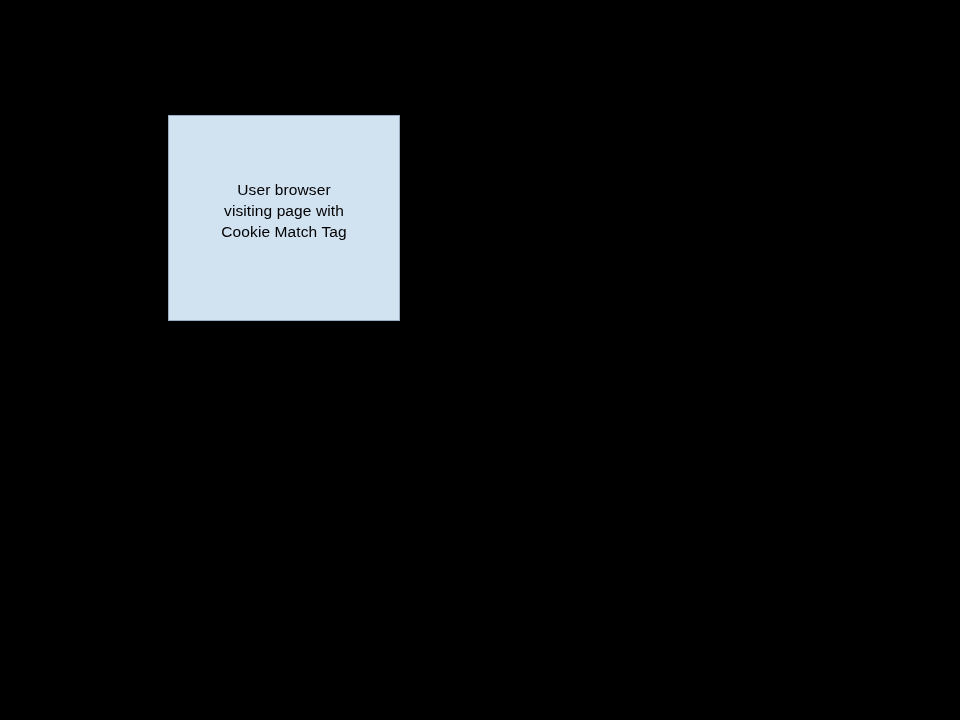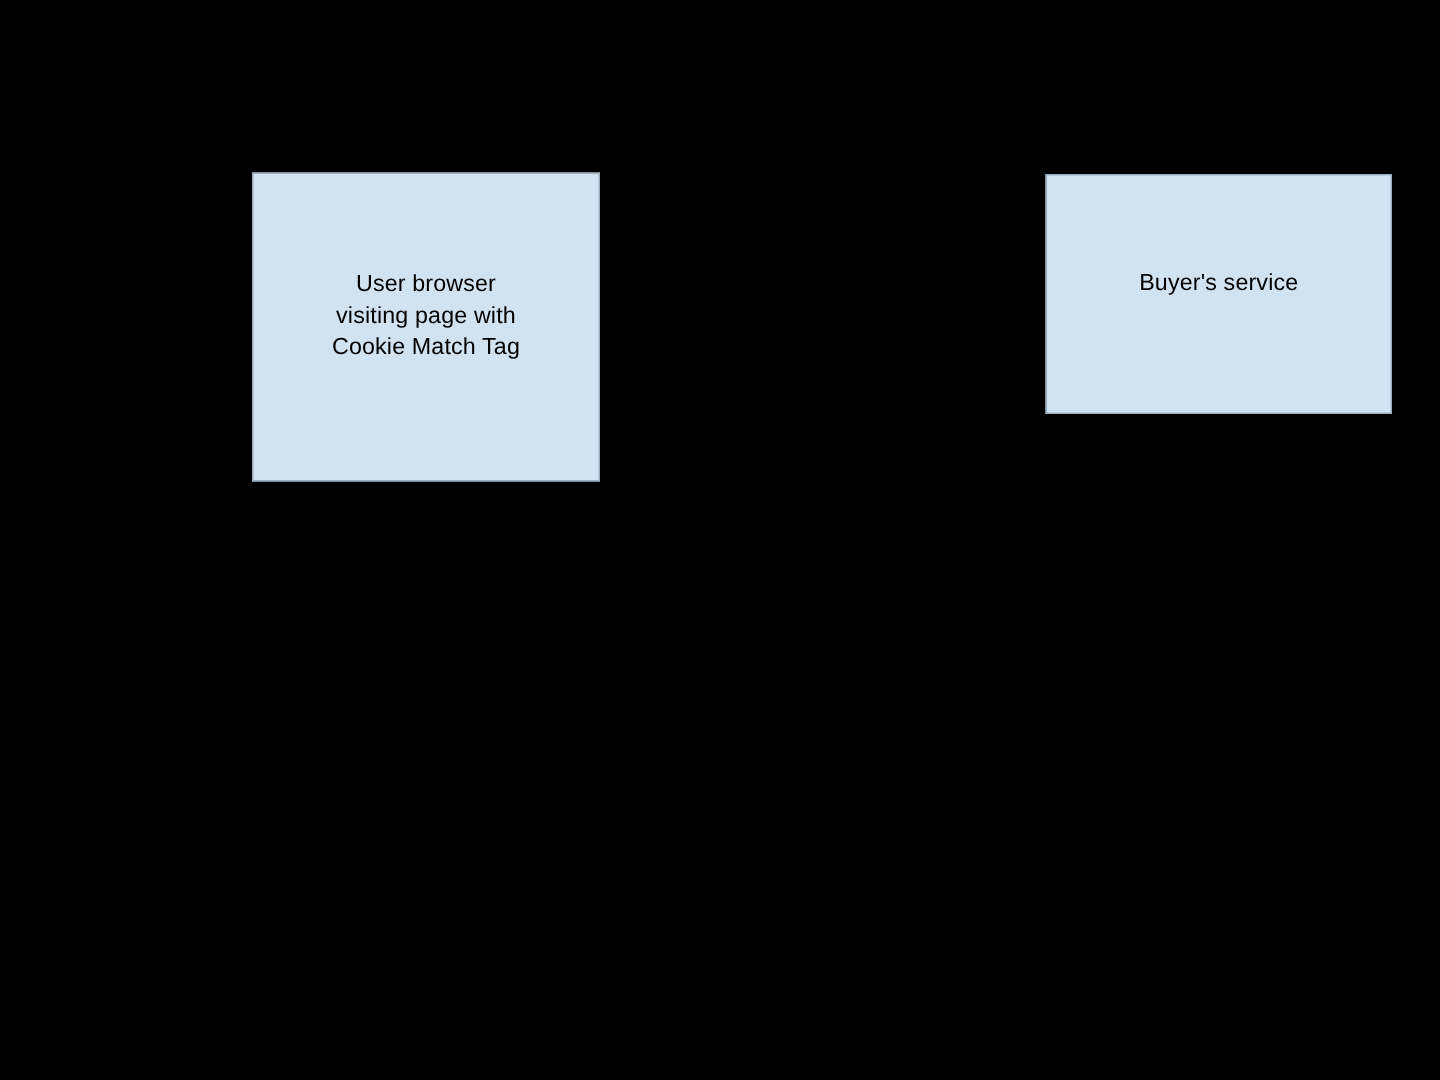--- a/index.html
+++ b/index.html
@@ -74,18 +74,15 @@
 <body>
 
 <div id="canvas">
 
   <div class="node" id="node-user-browser">
     <div class="node-label">User browser
 visiting page with
 Cookie Match Tag</div>
   </div>
 
-  <div class="node" id="node-buyers-service">
-    <div class="node-label">Buyer's service</div>
-  </div>
 
 
 </div>
 
 </body></html>

